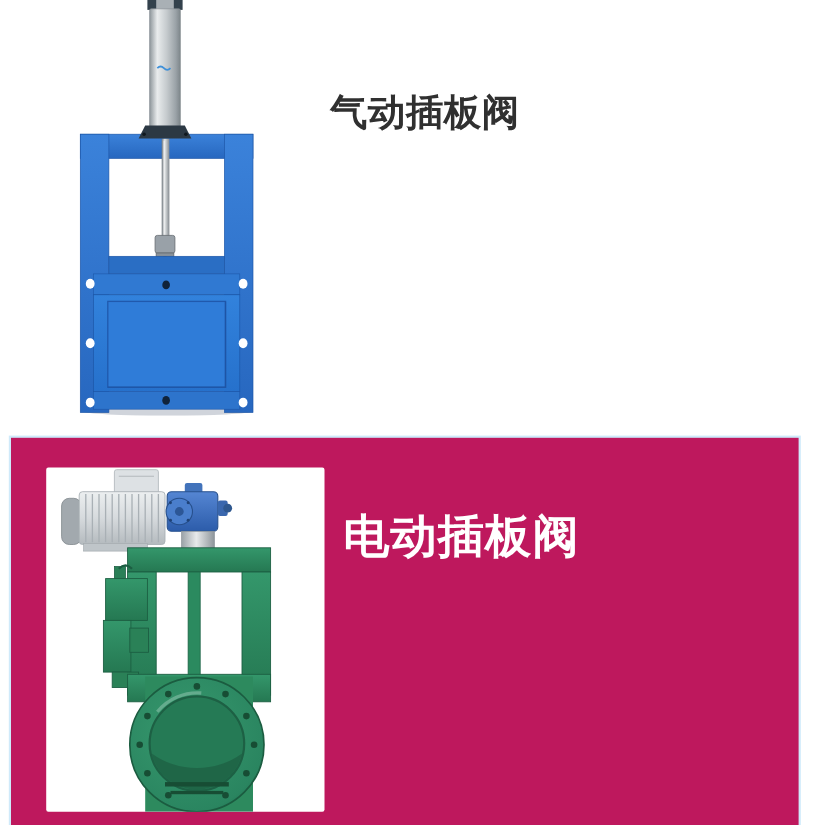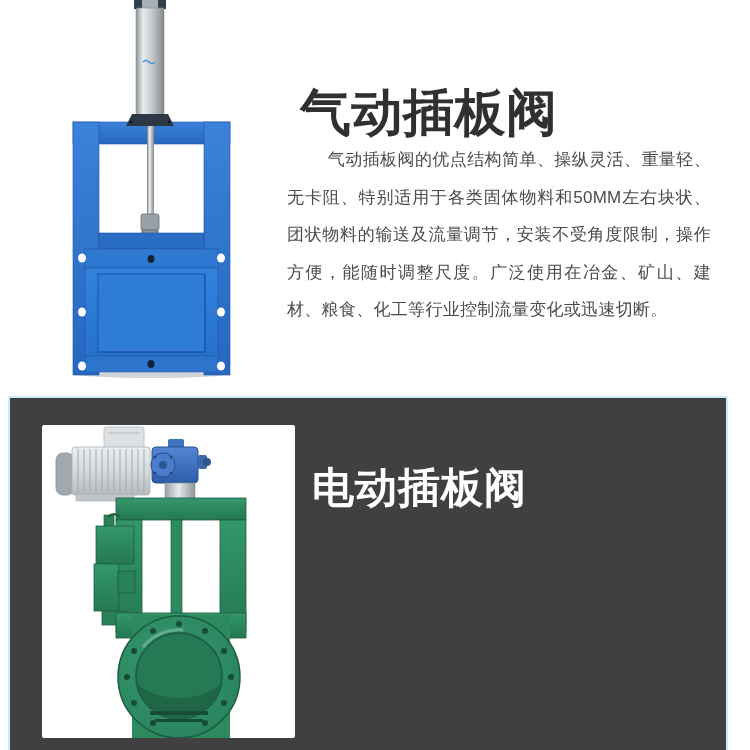--- a/index.html
+++ b/index.html
@@ -5,33 +5,33 @@
   html,body{margin:0;padding:0;}
   body{
     width:750px;height:750px;position:relative;overflow:hidden;
     background:#ffffff;
     font-family:"Liberation Sans", sans-serif;
   }
   .abs{position:absolute;}
   
   #pneumatic-image{left:55px;top:0;width:190px;height:378px;}
   #pneumatic-title{
-    left:300px;top:86px;font-size:51px;line-height:1.05;font-weight:700;
+    left:300px;top:86px;font-size:34px;line-height:1.05;font-weight:700;
     color:#303030;letter-spacing:0.5px;white-space:nowrap;
   }
   #pneumatic-desc{
     left:287px;top:141px;width:424px;
     font-size:17px;line-height:37.6px;color:#4b4b4b;
     text-align:justify;text-justify:inter-ideograph;
     text-indent:2.4em;letter-spacing:0.3px;
   }
   
   #electric-panel{
     left:10px;top:398px;width:716px;height:352px;
-    background:#404040;
+    background:#be185d;
     box-shadow:0 0 0 2px #cfeafa;
   }
   #electric-image-card{
     left:32px;top:27px;width:253px;height:313px;background:#ffffff;border-radius:2px;
   }
   #electric-image{left:0;top:0;width:253px;height:313px;}
   #electric-title{
     left:302px;top:68px;font-size:42px;line-height:1.05;font-weight:700;
     color:#ffffff;letter-spacing:1px;white-space:nowrap;
   }
@@ -108,21 +108,20 @@
       <rect x="81" y="8" width="28" height="108" rx="1.5" fill="url(#gSilver)" stroke="#868d92" stroke-width="0.6"></rect>
       <path d="M88,62 q3,-3 6,0 q3,3 6,0" fill="none" stroke="#4090d8" stroke-width="1.6"></path>
       <path d="M77,114 L113,114 L119,126 L71,126 Z" fill="#2c3944"></path>
       <circle cx="76" cy="122" r="1.6" fill="#0f181f"></circle>
         <circle cx="114" cy="122" r="1.6" fill="#0f181f"></circle>
     </g>
   </svg>
 
   <h2 class="abs" id="pneumatic-title" style="margin:0;">气动插板阀</h2>
 
-  <p class="abs" id="pneumatic-desc" style="margin:0;">气动插板阀的优点结构简单、操纵灵活、重量轻、无卡阻、特别适用于各类固体物料和50MM左右块状、团状物料的输送及流量调节，安装不受角度限制，操作方便，能随时调整尺度。广泛使用在冶金、矿山、建材、粮食、化工等行业控制流量变化或迅速切断。</p>
 </div>
 
 <div class="abs" id="electric-panel">
 
   <div class="abs" id="electric-image-card">
     <svg class="abs" id="electric-image" viewBox="0 0 253 313" xmlns="http://www.w3.org/2000/svg">
       <defs>
         <linearGradient id="gMotor" x1="0" y1="0" x2="0" y2="1">
           <stop offset="0" stop-color="#eceff0"></stop>
             <stop offset="0.5" stop-color="#d6dadd"></stop>

